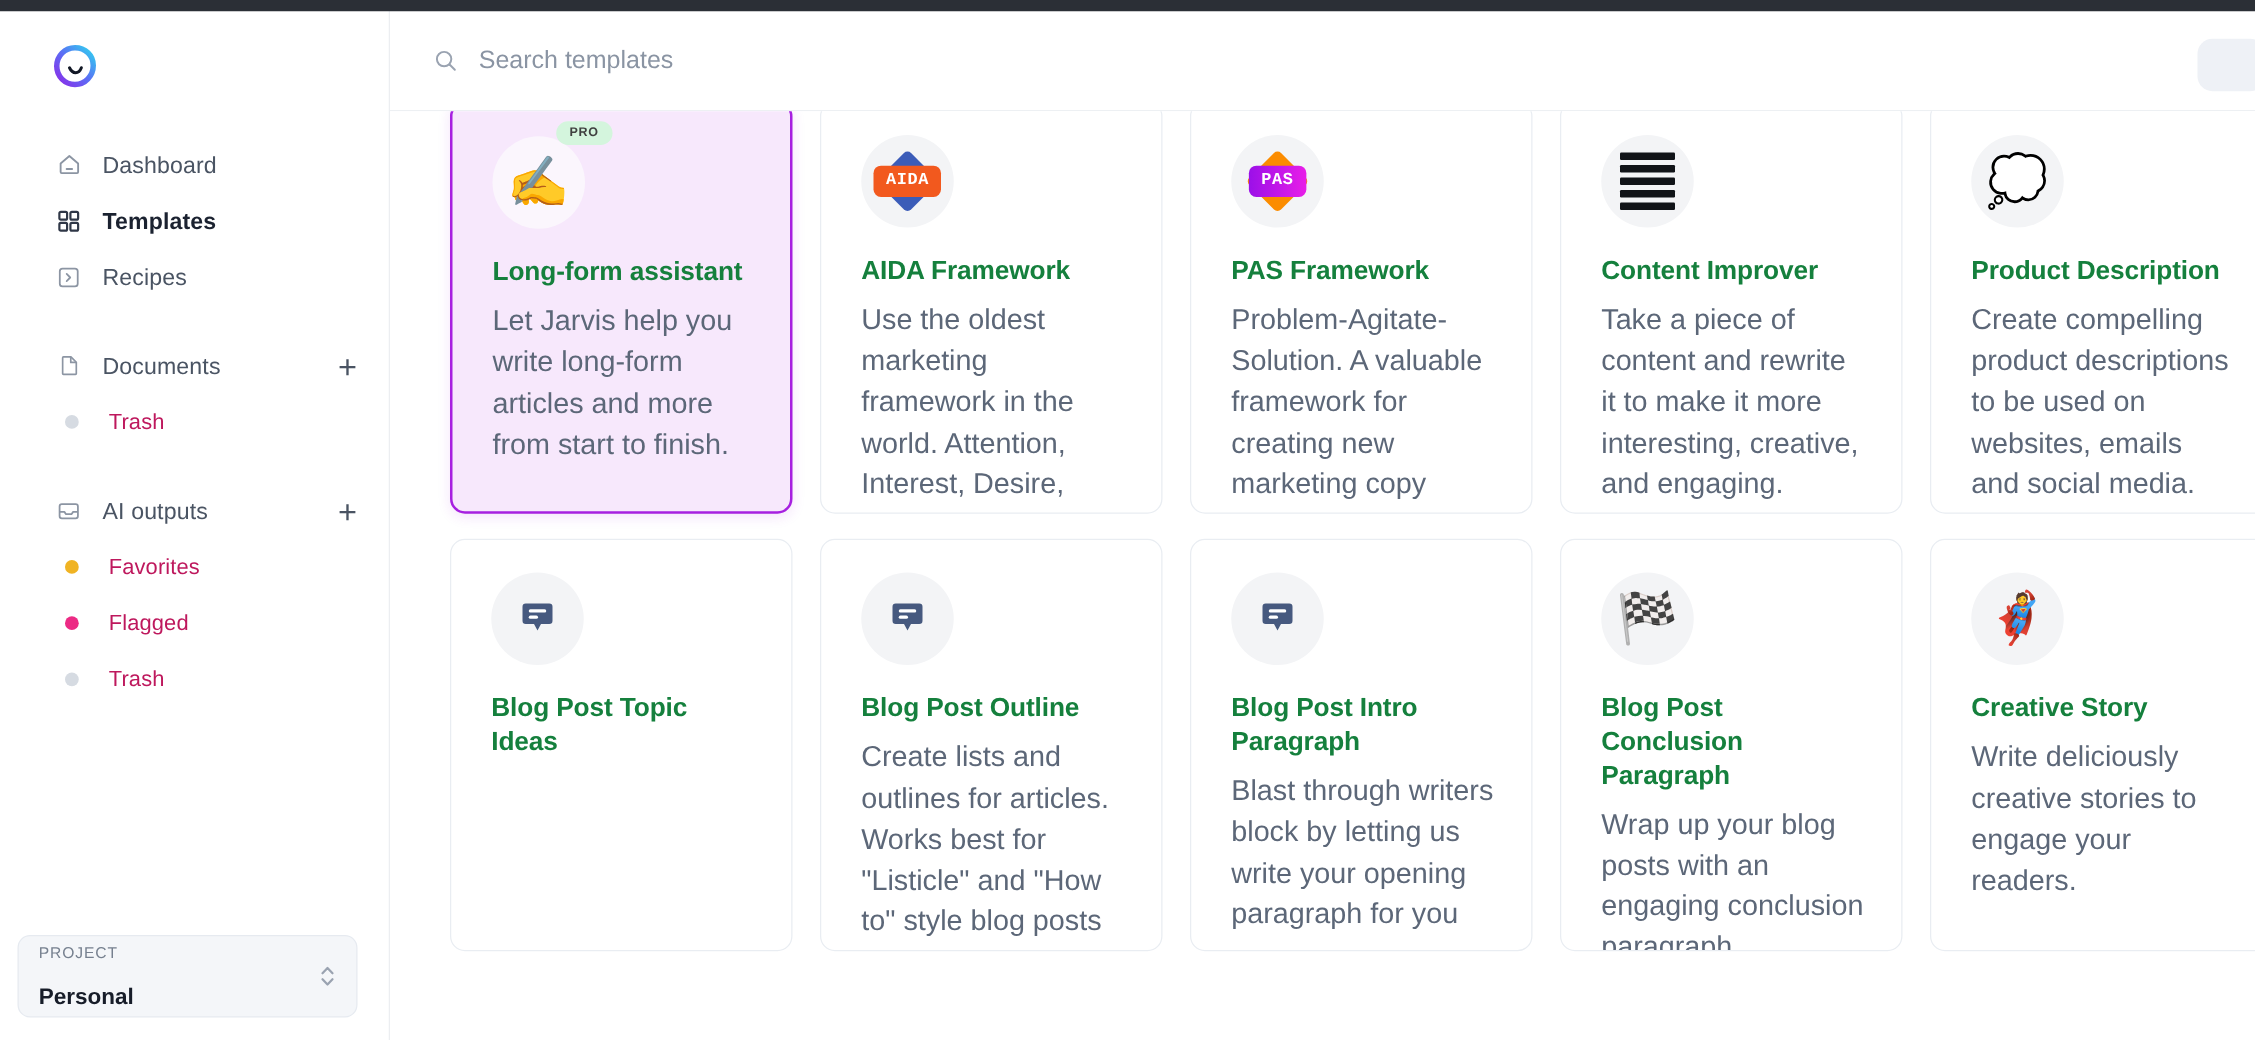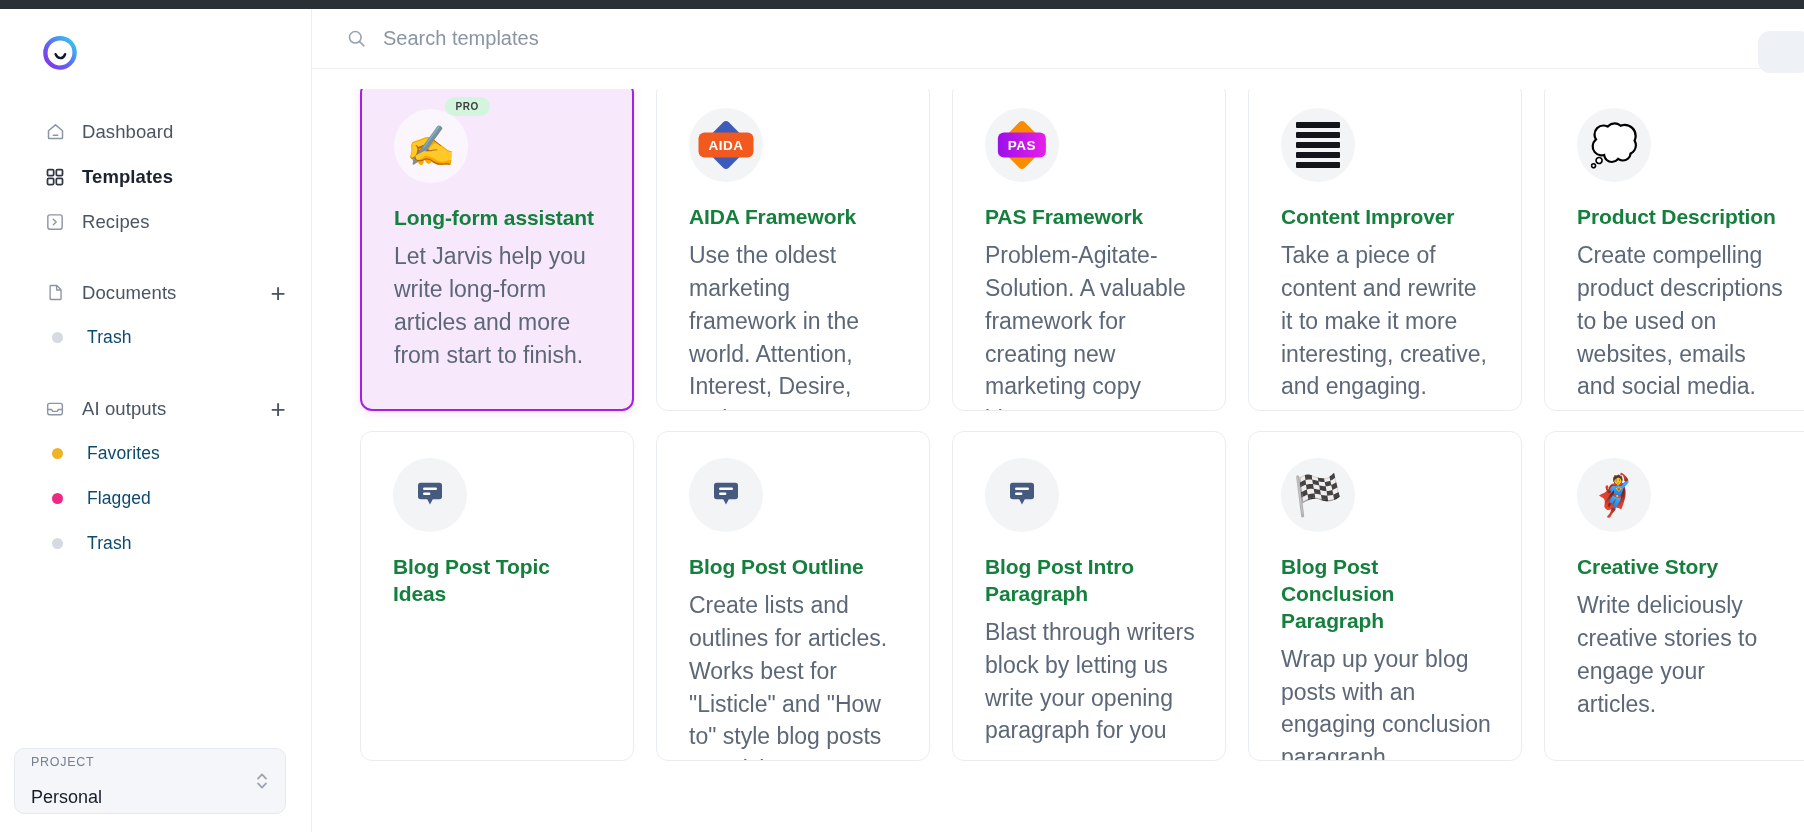--- a/index.html
+++ b/index.html
@@ -52,43 +52,43 @@
     margin-left: auto; color: #4a5463; font-size: 26px; line-height: 1;
     font-weight: 300; width: 22px; text-align: center;
   }
   .dot {
     width: 11px; height: 11px; border-radius: 50%;
     background: #d6dbe2; display: block;
   }
   .dot.fav { background: #f0b323; }
   .dot.flag { background: #ec2a84; }
   .nav-item.sub .nav-ico { margin-left: 5px; width: 17px; flex: 0 0 17px; margin-right: 21px; }
-  .nav-item.sub .nav-label { font-size: 17.5px; color: #0c4a6e; }
+  .nav-item.sub .nav-label { font-size: 17.5px; color: #be185d; }
   .group-gap { height: 26px; }
 
   
   .project-box {
     position: absolute; left: 14px; bottom: 18px; width: 272px; height: 66px;
     background: #f4f6f9; border: 1px solid #e6eaf0; border-radius: 10px;
     display: flex; align-items: center; padding: 0 16px; cursor: pointer;
   }
   .project-txt { display: flex; flex-direction: column; gap: 18px; }
   .project-label {
     font-size: 12.5px; letter-spacing: .7px; color: #76808f; font-weight: 400;
   }
-  .project-name { font-size: 18px; font-weight: 400; color: #171d29; }
+  .project-name { font-size: 18px; font-weight: 700; color: #171d29; }
   .stepper { margin-left: auto; color: #9aa3b1; display:flex; flex-direction:column; gap:2px; }
 
   
   .main {
     flex: 1 1 auto; height: 832px; position: relative;
     background: #ffffff; padding-top: 9px; overflow: hidden;
   }
   .searchbar {
-    height: 60px; display: flex; align-items: center;
+    height: 80px; display: flex; align-items: center;
     padding: 0 34px; border-bottom: 1px solid #edf0f3;
     background: #fff; position: relative;
   }
   .search-ico { color: #9aa3b1; display: flex; margin-right: 16px; }
   .search-input {
     border: none; outline: none; background: transparent;
     font-family: "Liberation Sans", sans-serif;
     font-size: 20px; color: #3d4characters; color: #3e4654; width: 640px;
   }
   .search-input::placeholder { color: #8a94a3; }
@@ -155,21 +155,21 @@
     position: absolute; left: 50%; top: 50%; width: 36px; height: 36px;
     transform: translate(-50%,-50%) rotate(45deg); border-radius: 4px;
   }
   .aida-ico .dia { background: #3b5cb8; }
   .pas-ico .dia { background: #fb8c00; }
   .tagbox {
     position: absolute; left: 50%; top: 50%;
     transform: translate(-50%,-50%);
     padding: 5px 10px; border-radius: 6px;
     font-size: 13.5px; font-weight: 800; color: #fff; letter-spacing: .5px;
-    font-family: Liberation Sans, sans-serif;
+    font-family: Liberation Mono, monospace;
   }
   .aida-ico .tagbox { background: #f2591e; }
   .pas-ico .tagbox { background: linear-gradient(90deg,#9b10e8,#e81ee8); }
   .bars { width: 44px; display: flex; flex-direction: column; gap: 4px; }
   .bars i { display: block; height: 6px; background: #111418; border-radius: 1px; }
 
   .chat-ico { width: 40px; height: 40px; }
 </style>
 </head>
 <body>
@@ -417,20 +417,20 @@
           </div>
           <div class="card-title">Blog Post Conclusion Paragraph</div>
           <div class="card-desc">Wrap up your blog posts with an engaging conclusion paragraph.</div>
         </div>
 
         <div class="card">
           <div class="card-ico-wrap">
             <span class="emoji">🦸</span>
           </div>
           <div class="card-title">Creative Story</div>
-          <div class="card-desc">Write deliciously creative stories to engage your articles.</div>
+          <div class="card-desc">Write deliciously creative stories to engage your readers.</div>
         </div>
 
       </div>
     </div>
 
   </section>
 </div>
 
 </body></html>

